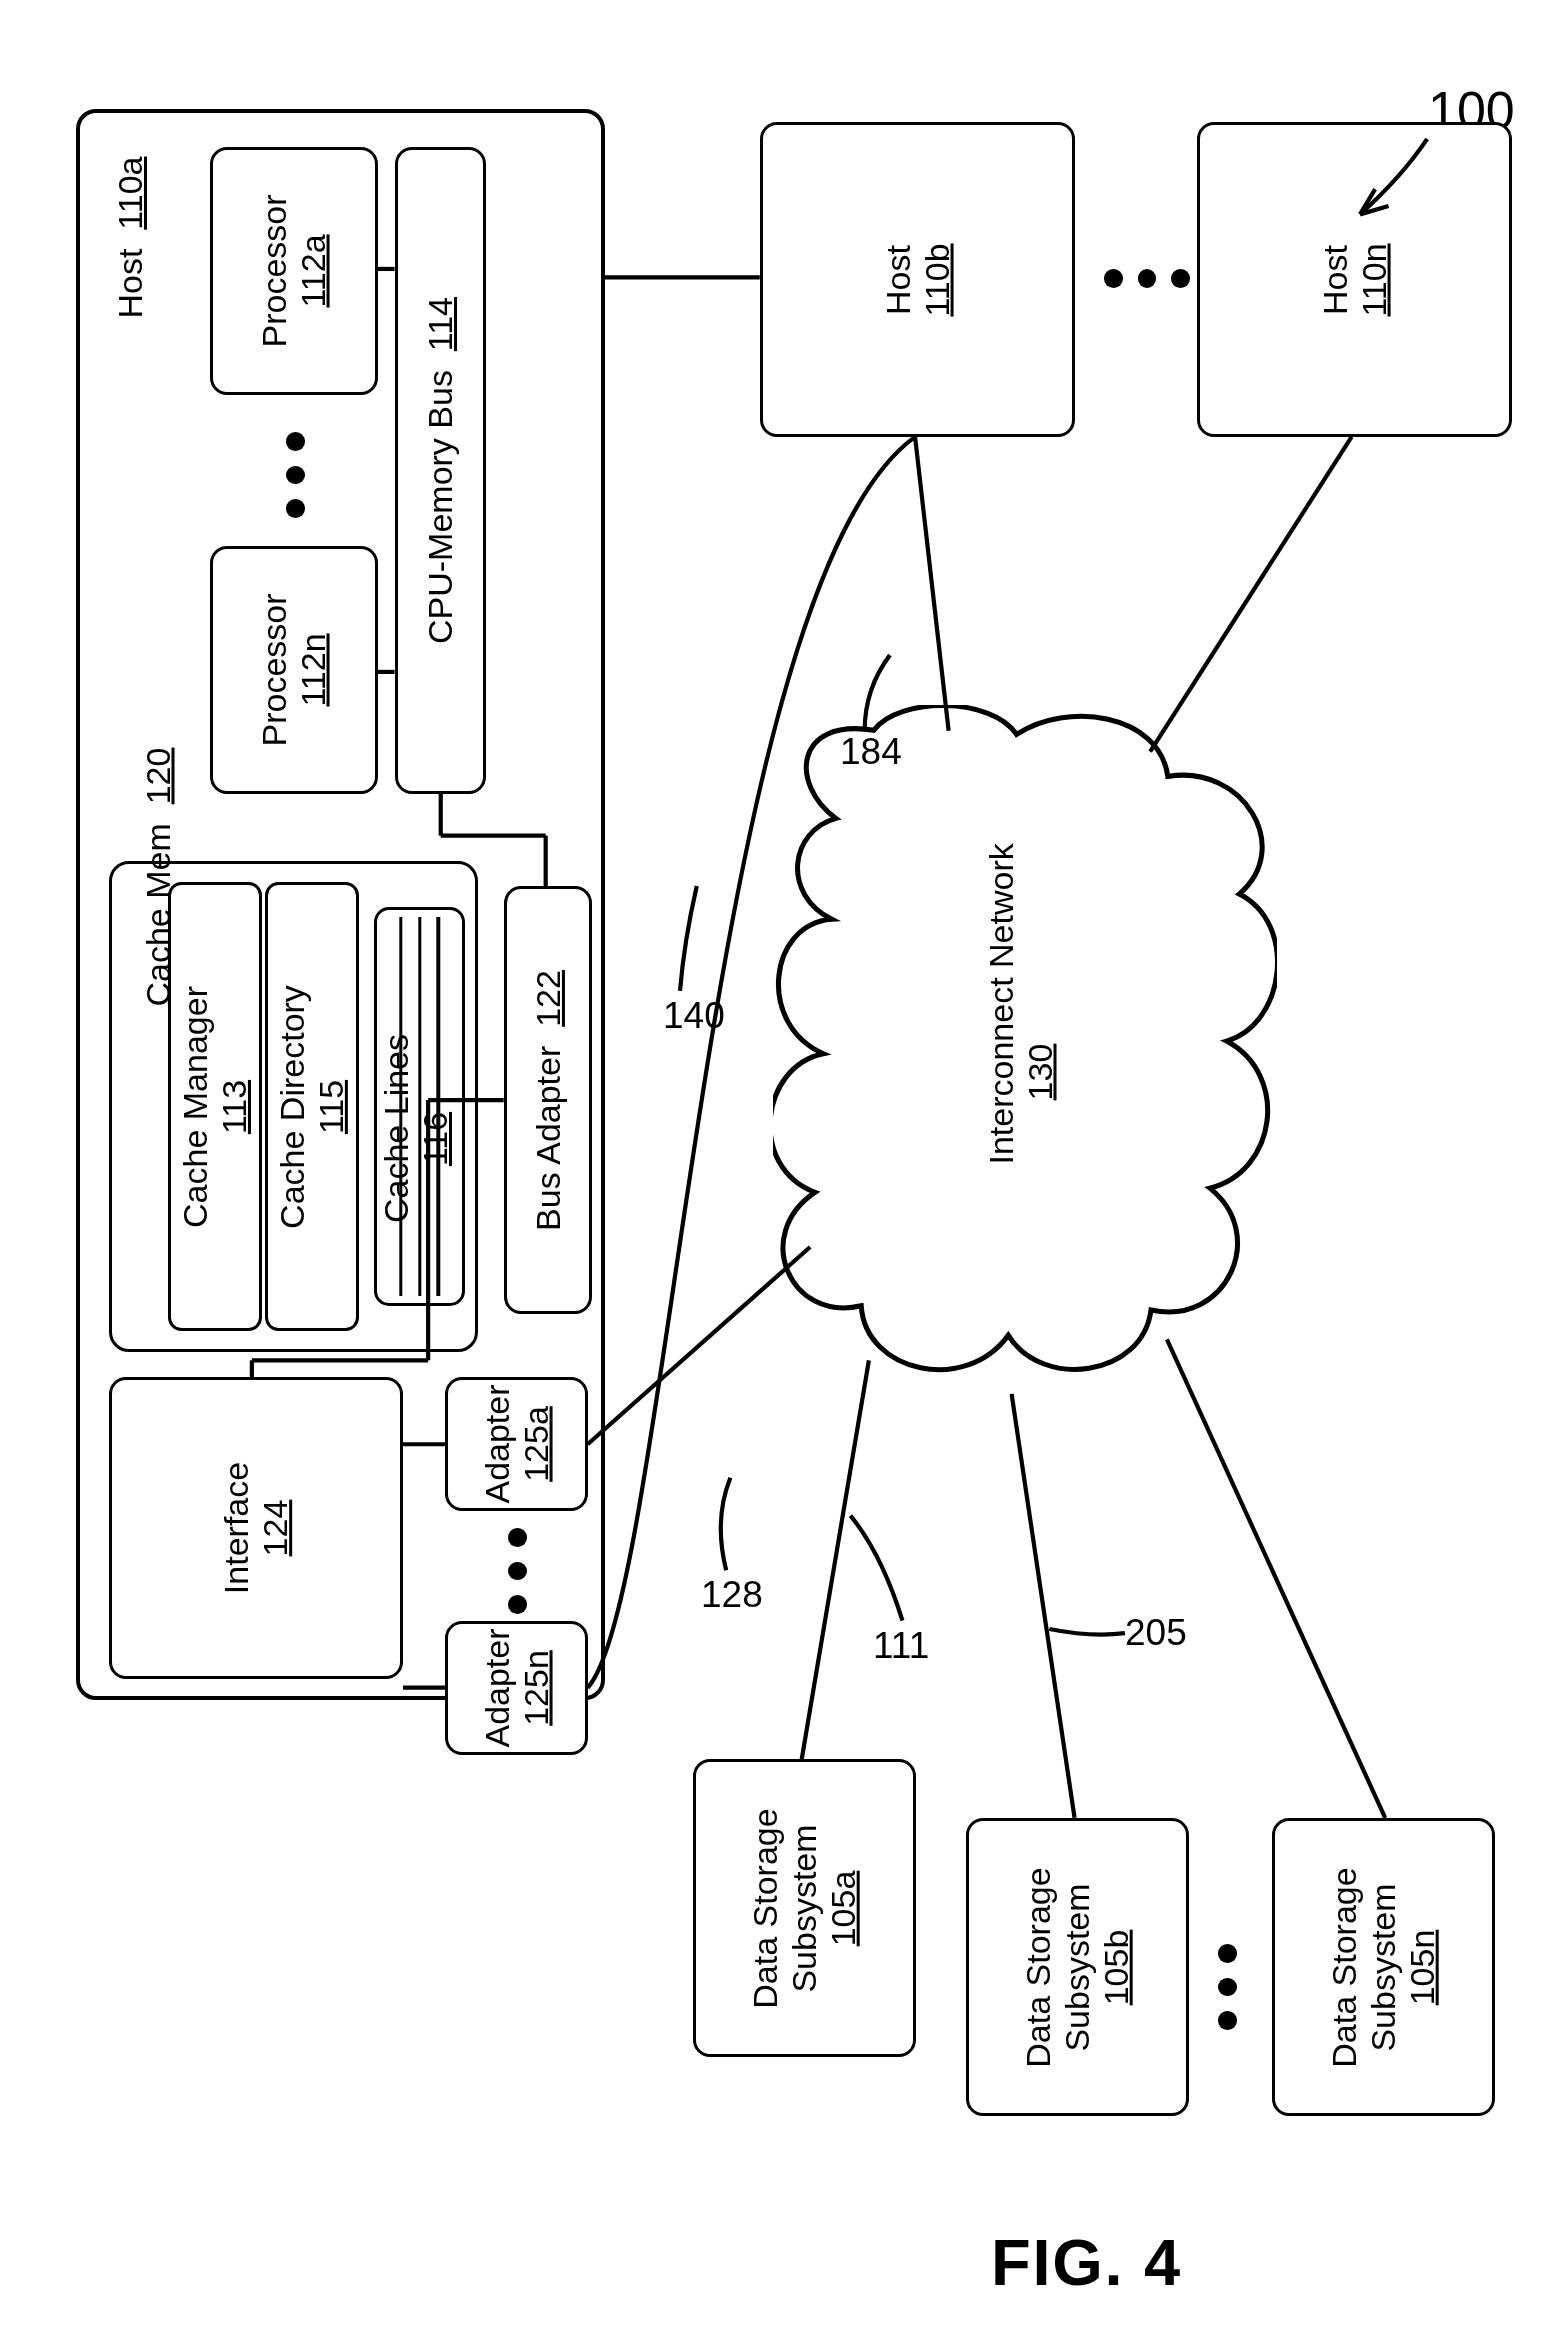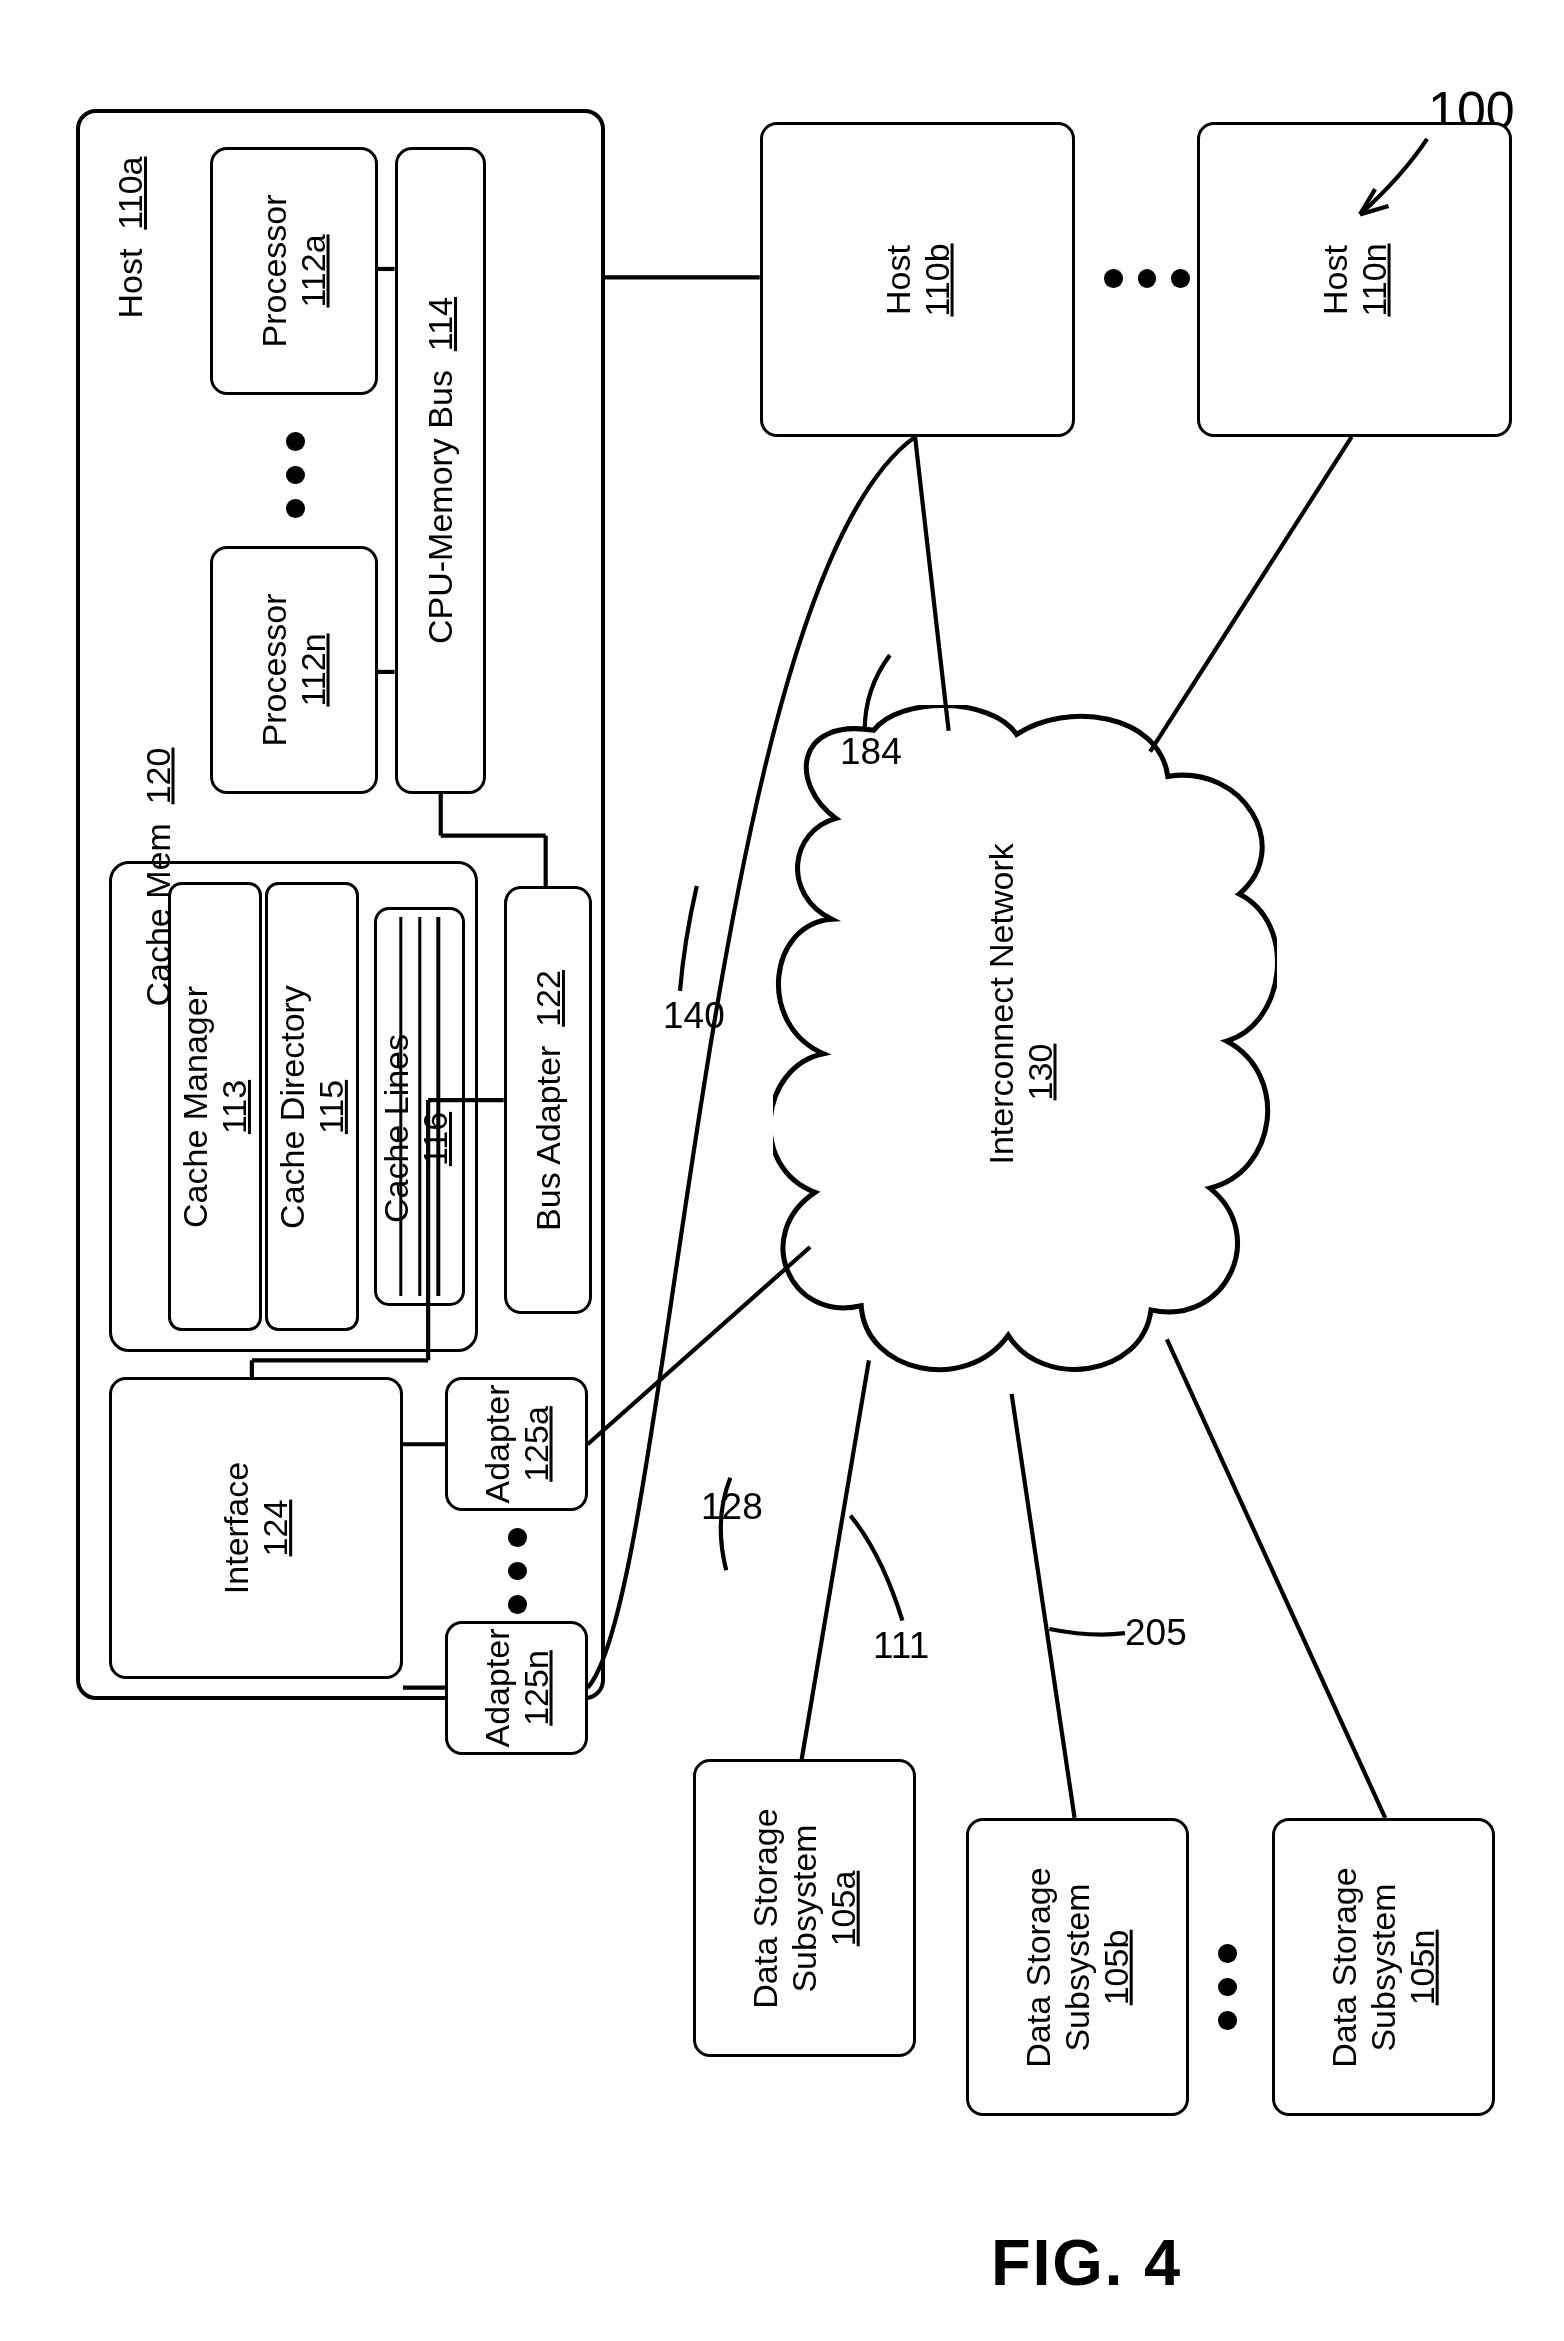--- a/index.html
+++ b/index.html
@@ -318,20 +318,20 @@
 
     <path d="M 870 1760 Q 850 1810 865 1870"></path>
 
     <path d="M 1013 1805 Q 1050 1850 1075 1930"></path>
 
     <path d="M 1250 1940 Q 1300 1950 1340 1945"></path>
   </svg>
 
   <div class="ref" style="left:663px; top:995px;">140</div>
   <div class="ref" style="left:840px; top:731px;">184</div>
-  <div class="ref" style="left:701px; top:1486px;">128</div>
+  <div class="ref" style="left:701px; top:1574px;">128</div>
   <div class="ref" style="left:873px; top:1625px;">111</div>
   <div class="ref" style="left:1125px; top:1612px;">205</div>
 
   <div class="fig" style="left:991px; top:2225px;">FIG. 4</div>
 
 </div>
 
 
 </body></html>

